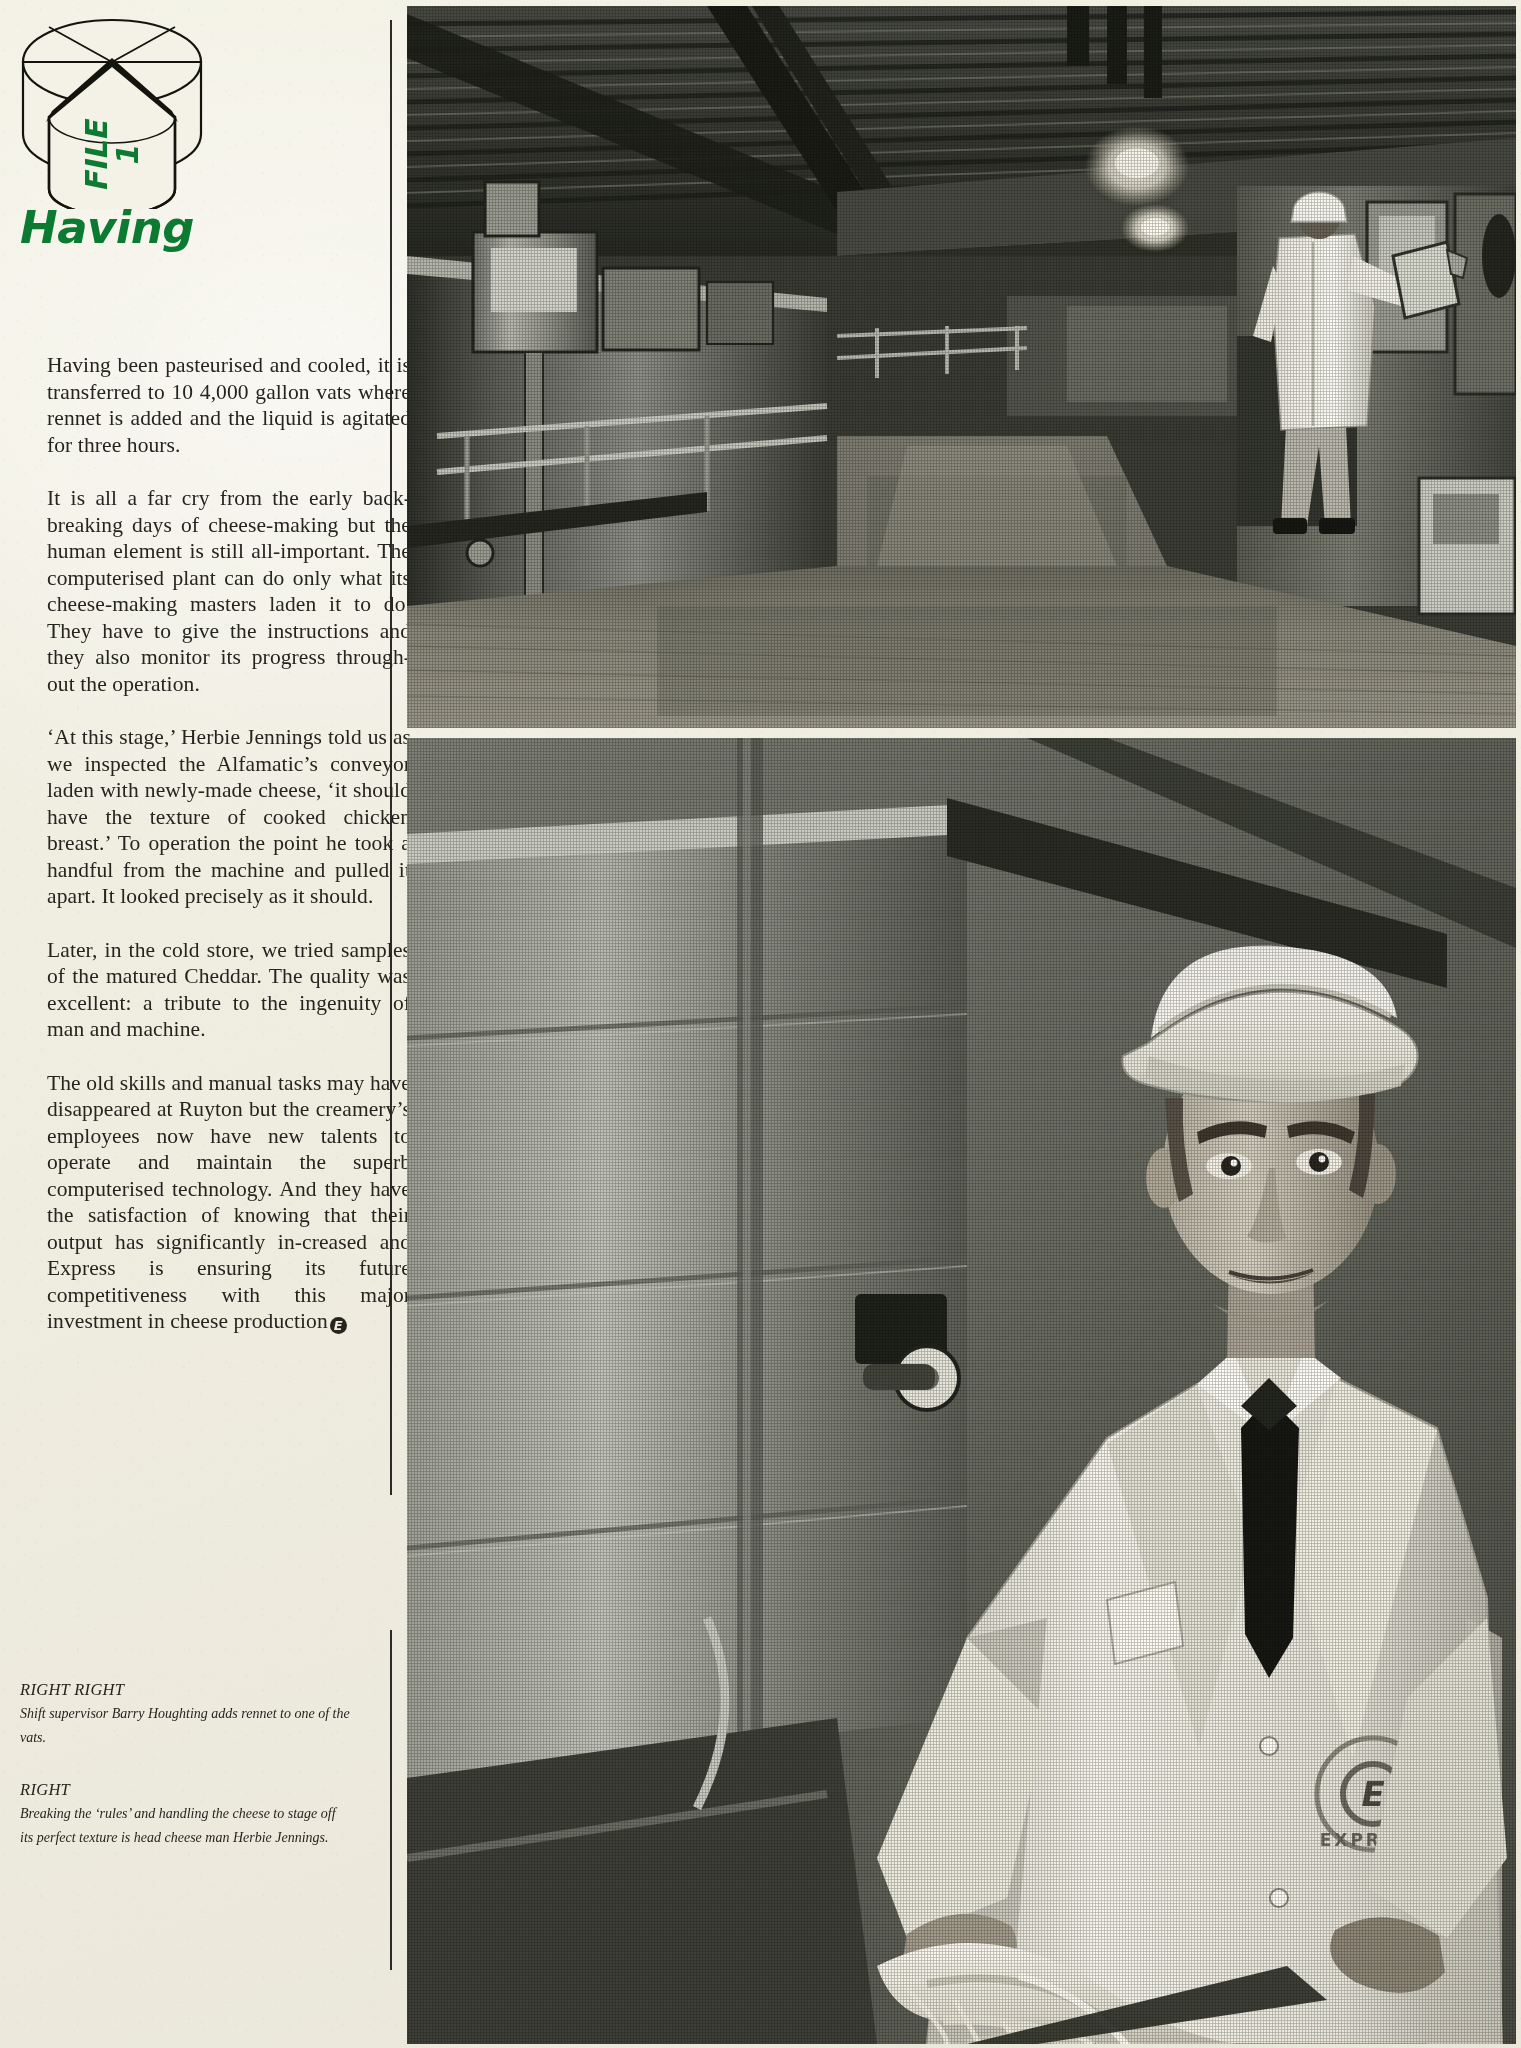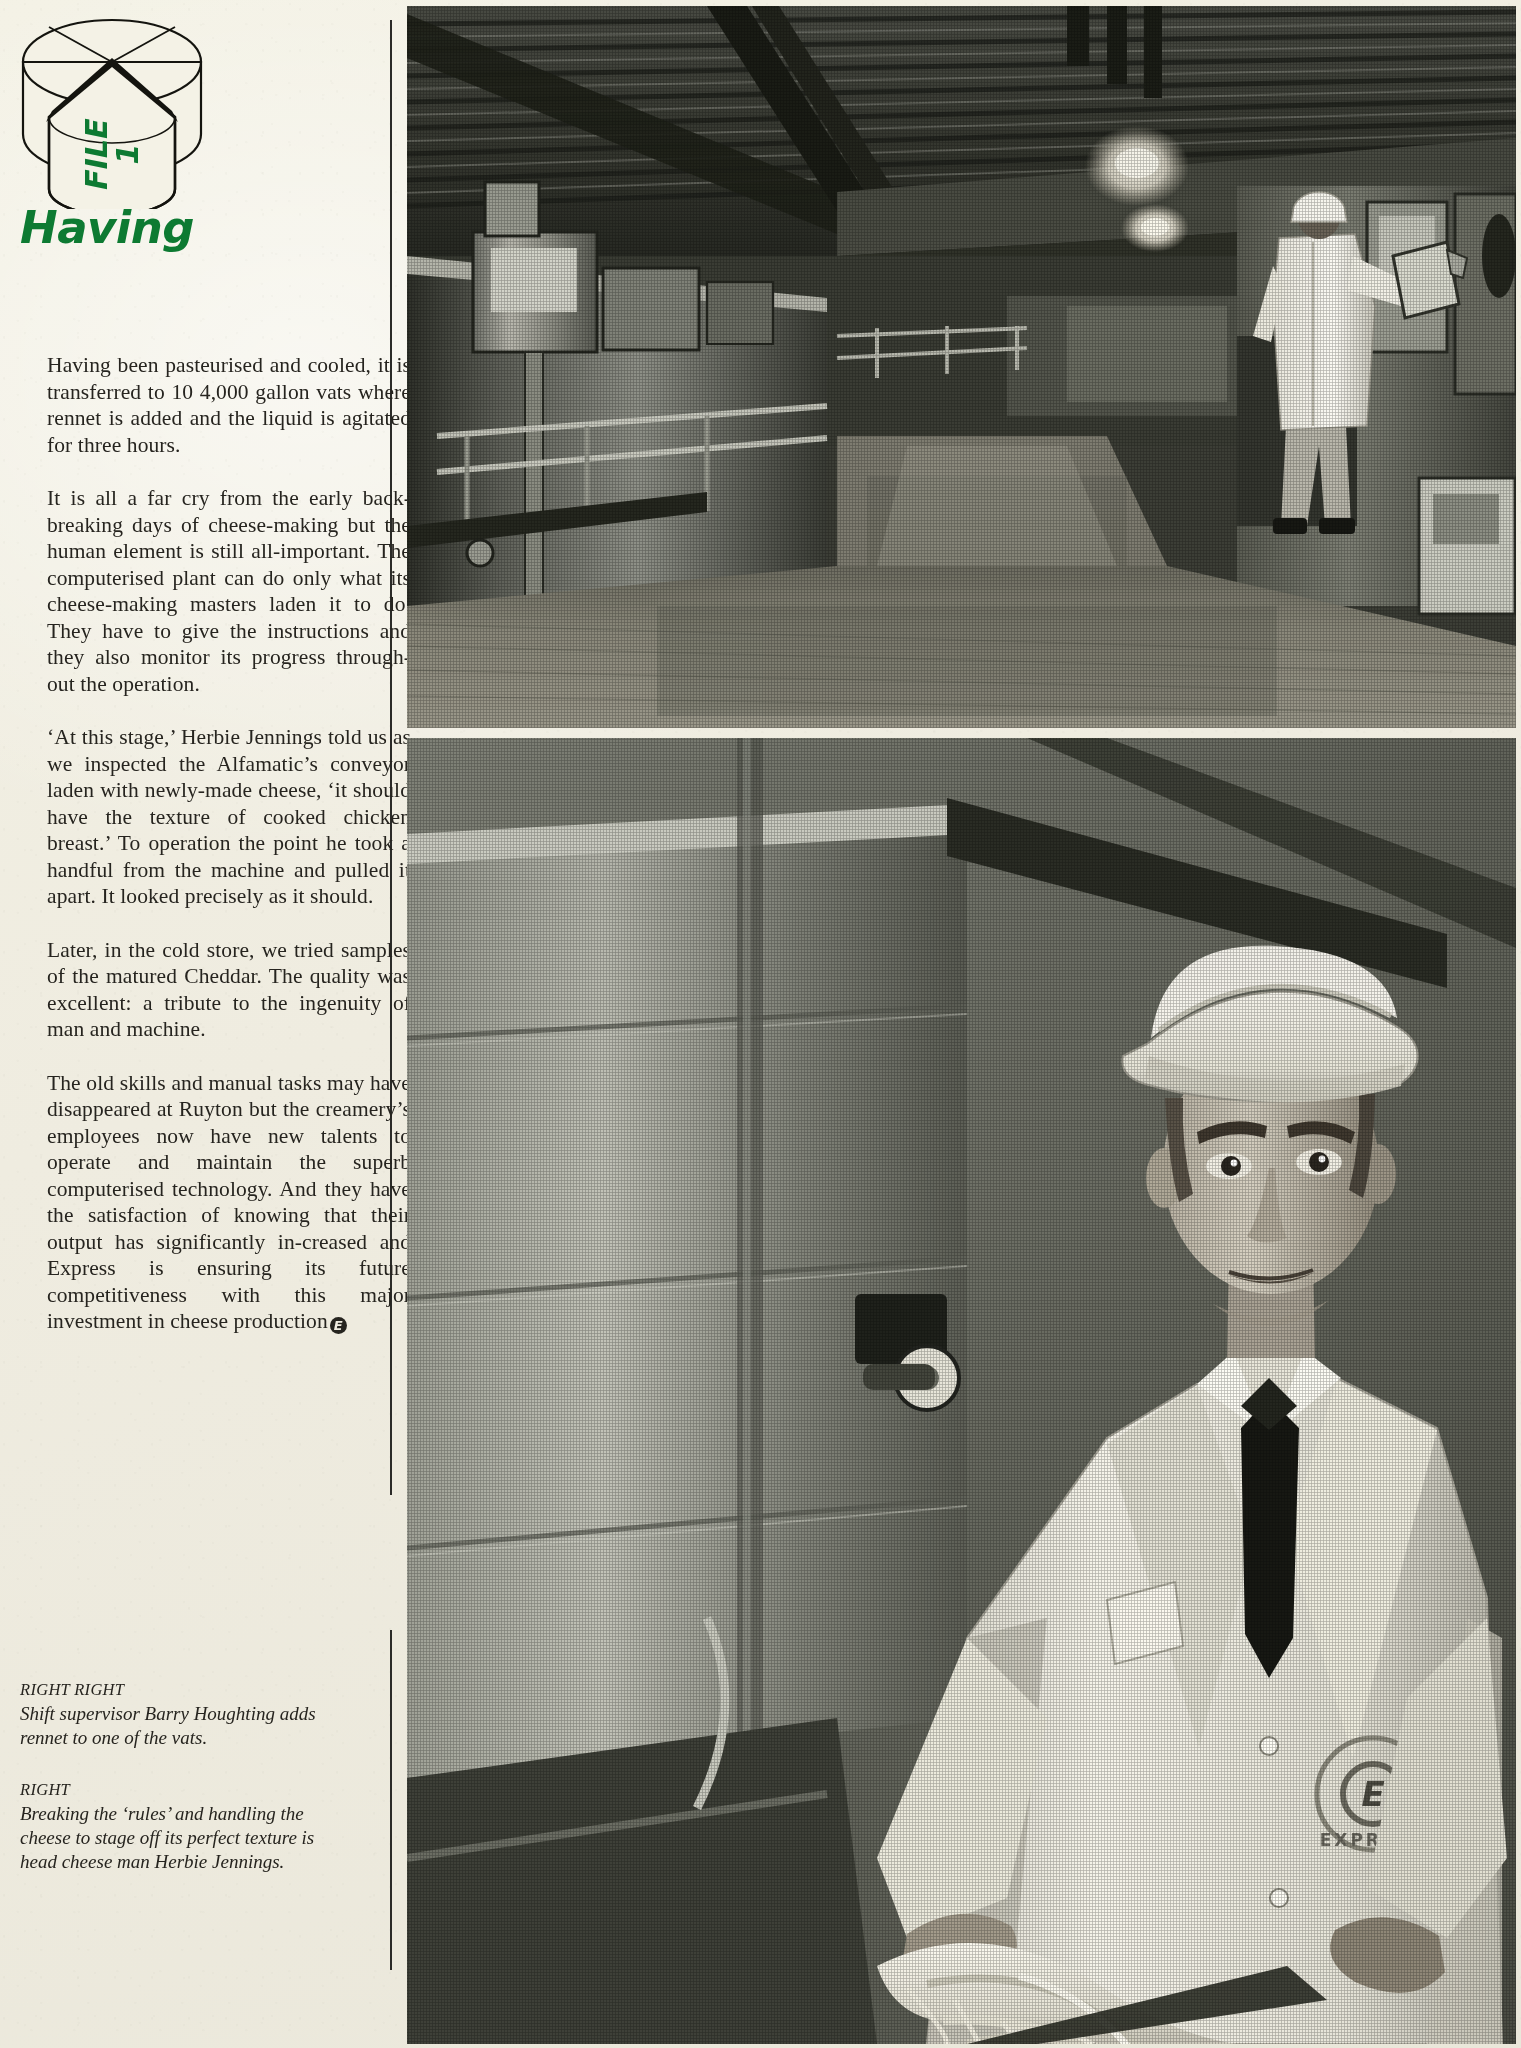--- a/index.html
+++ b/index.html
@@ -117,21 +117,21 @@
     width: 330px;
     font-style: italic;
     color: #26241f;
   }
   .caption-label {
     font-size: 16.5px;
     letter-spacing: .3px;
     margin-bottom: 2px;
   }
   .caption-text {
-    font-size: 19px;
+    font-size: 14px;
     line-height: 24px;
     font-style: italic;
   }
   #caption-1 { top: 1680px; }
   #caption-2 { top: 1780px; }
 
   
   .photo {
     position: absolute;
     overflow: hidden;

